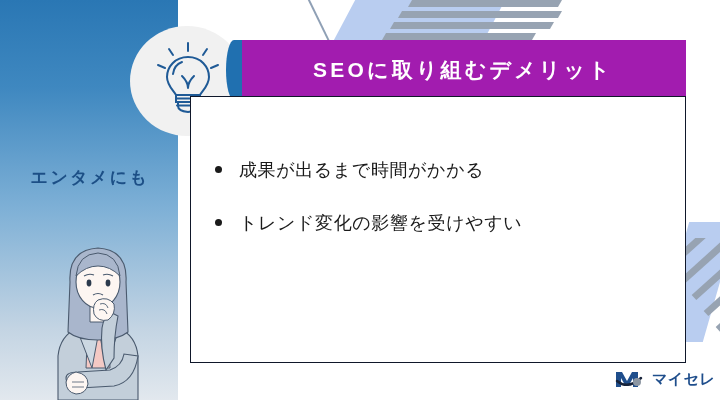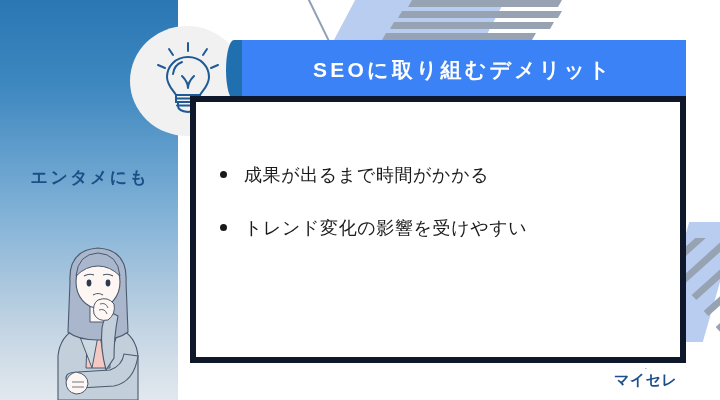--- a/index.html
+++ b/index.html
@@ -67,57 +67,57 @@
   
   .bulb-circle{
     position:absolute;left:130px;top:26px;width:114px;height:110px;
     background:#f1f1f1;border-radius:50%;
   }
   .bulb-svg{position:absolute;left:156px;top:40px;width:64px;height:76px;}
 
   
   .title-band{
     position:absolute;left:240px;top:40px;width:446px;height:60px;
-    background:#3b82f6;
+    background:#a21caf;
     display:flex;align-items:center;justify-content:center;
   }
   .title-band .band-notch{
     position:absolute;left:-14px;top:0;width:16px;height:60px;
     background:#2070b0;
     border-radius:50% 0 0 50%/50% 0 0 50%;
   }
   .title-text{
     color:#ffffff;font-weight:bold;font-size:21px;letter-spacing:3.2px;
     white-space:nowrap;
   }
 
   
   .content-card{
     position:absolute;left:190px;top:96px;width:496px;height:267px;
-    background:#ffffff;border:6px solid #0f172a;box-sizing:border-box;
+    background:#ffffff;border:1px solid #0f172a;box-sizing:border-box;
   }
   .bullet-list{
     position:absolute;left:18px;top:62px;width:456px;
     margin:0;padding:0;list-style:none;
   }
   .bullet-list li{
     position:relative;padding-left:30px;
     font-size:18px;color:#1a1a1a;line-height:22px;
     margin-bottom:31px;letter-spacing:0.6px;white-space:nowrap;
   }
   .bullet-list li:last-child{margin-bottom:1px;}
   .bullet-list li .dot{
     position:absolute;left:6px;top:7px;width:7px;height:7px;
     background:#1a1a1a;border-radius:50%;
   }
 
   
   .logo{
     position:absolute;left:614px;top:368px;height:22px;
-    display:flex;align-items:center;gap:2px;flex-direction:column;
+    display:flex;align-items:center;gap:2px;
   }
   .logo-mark{width:36px;height:22px;display:block;}
   .logo-text{
     color:#1f4e8c;font-weight:bold;font-size:15px;letter-spacing:0.5px;
     white-space:nowrap;
   }
 </style>
 </head>
 <body>
 

